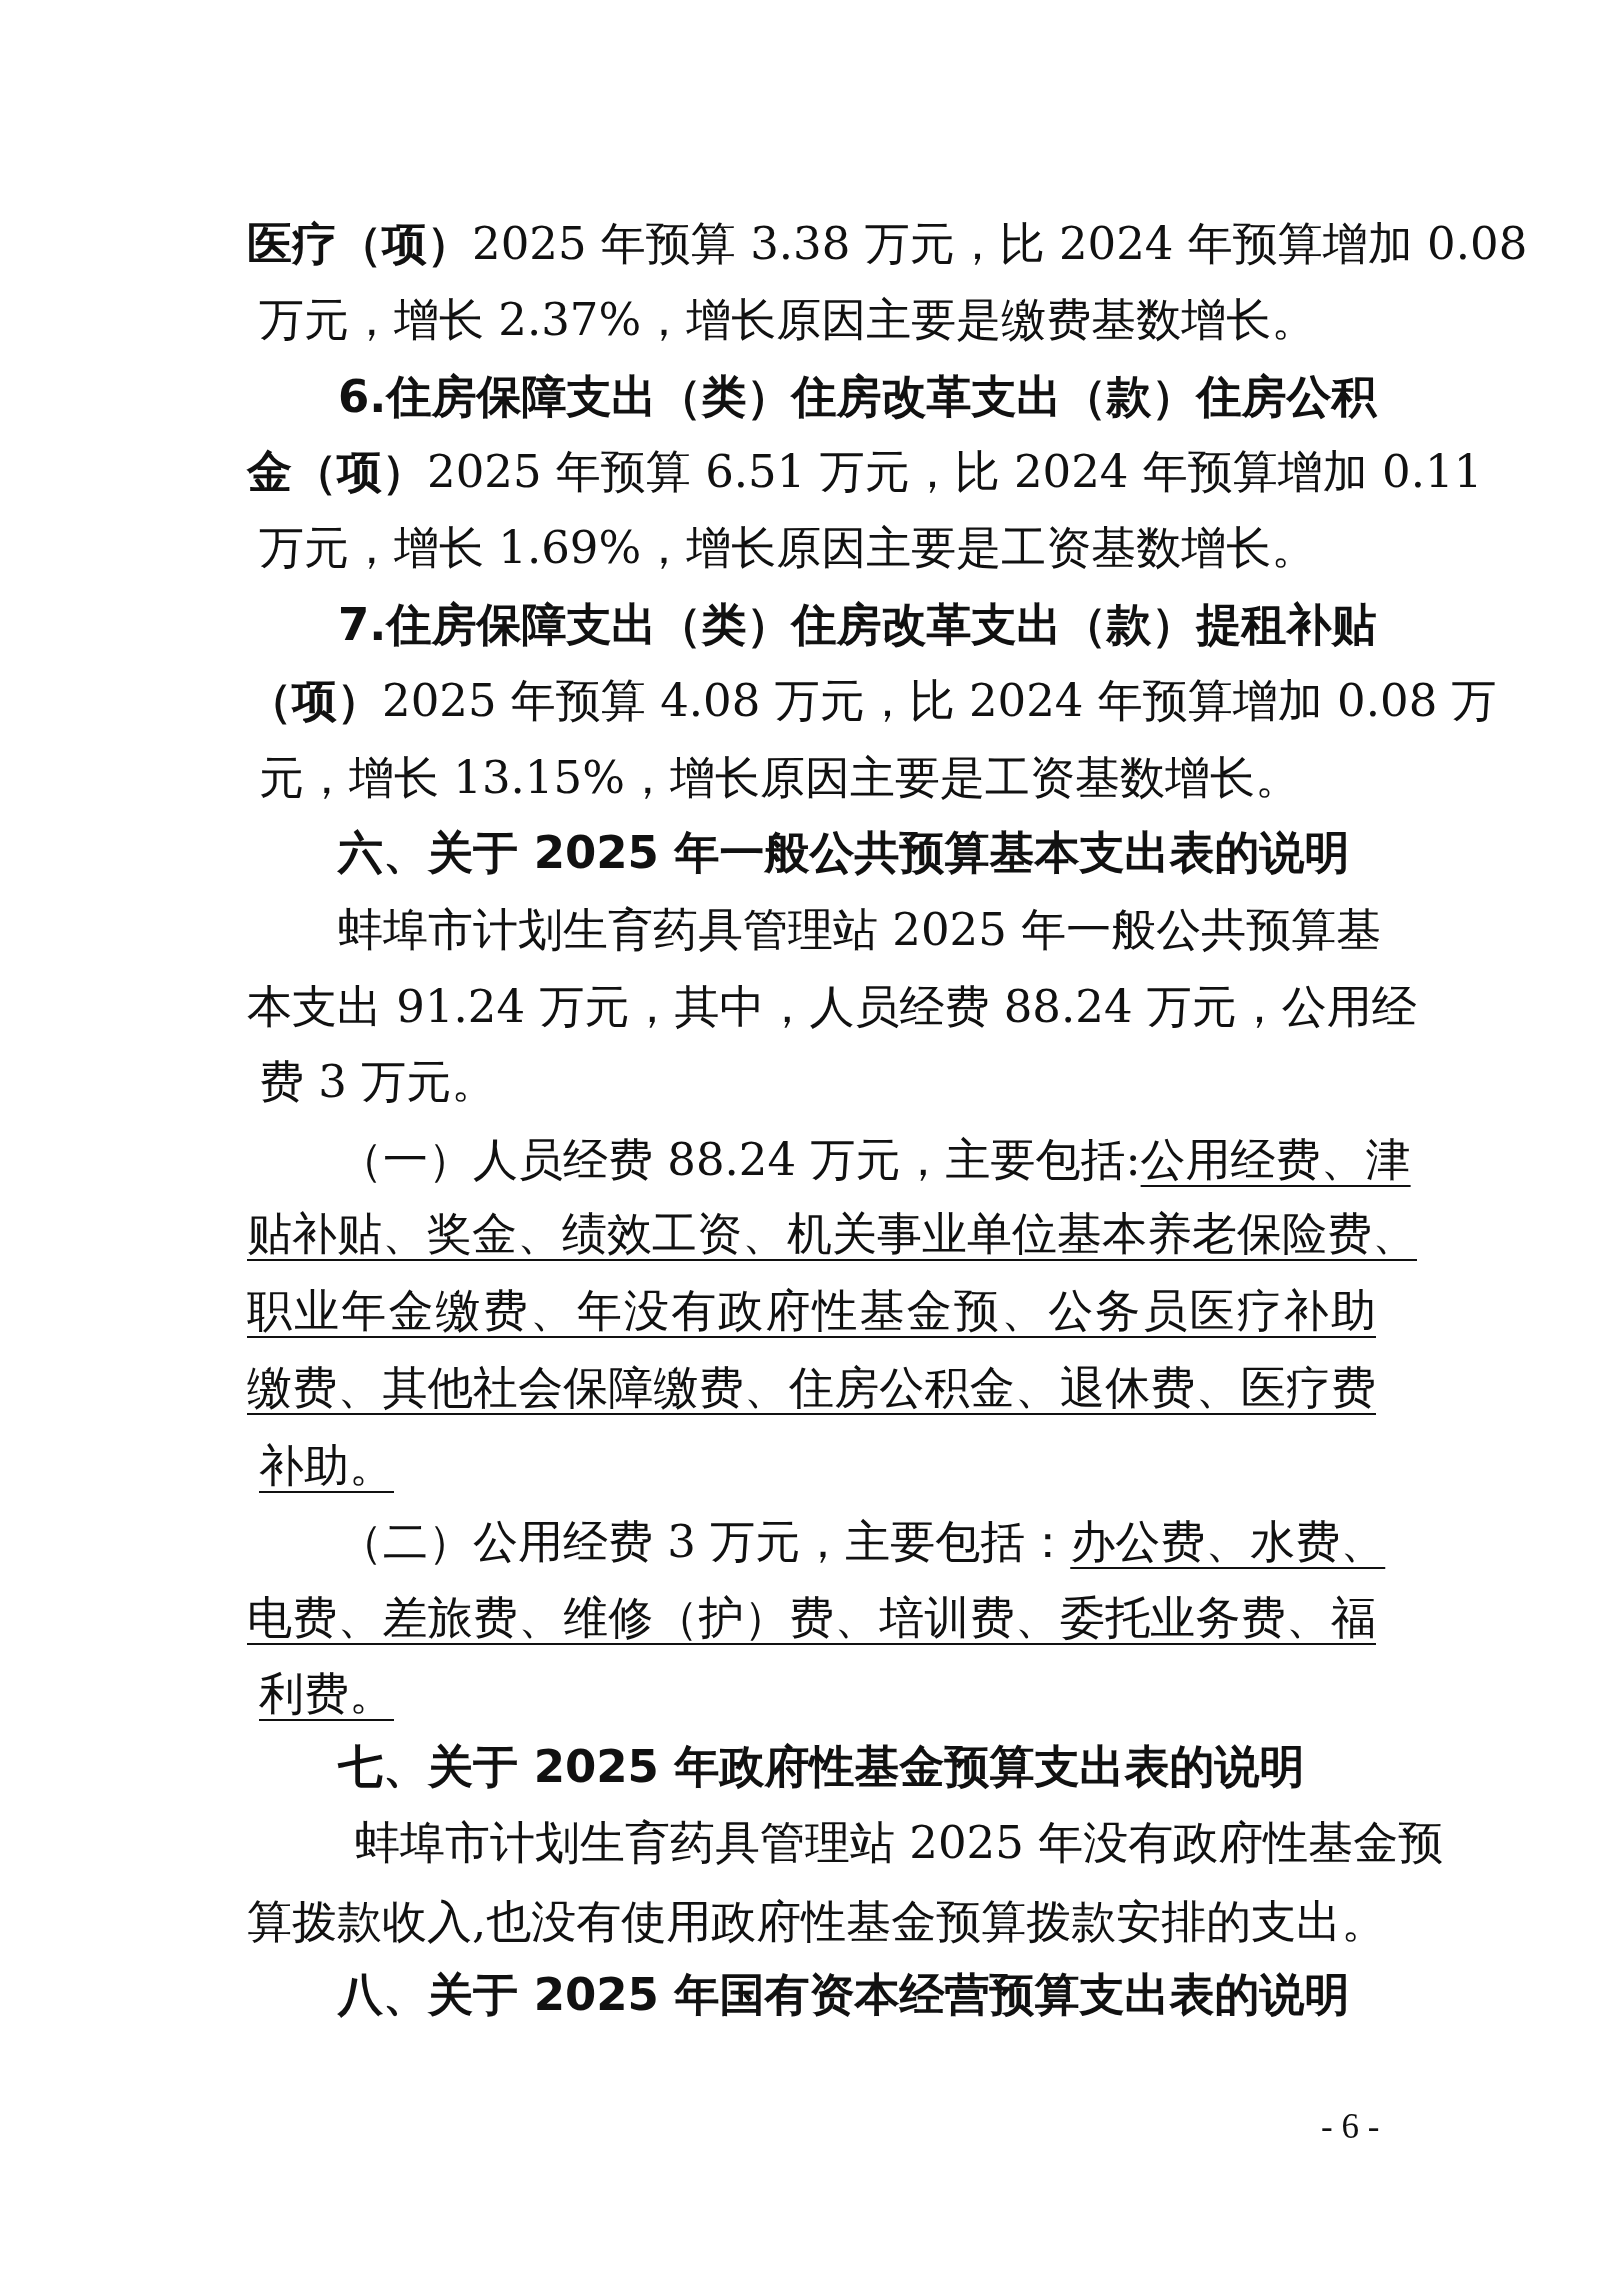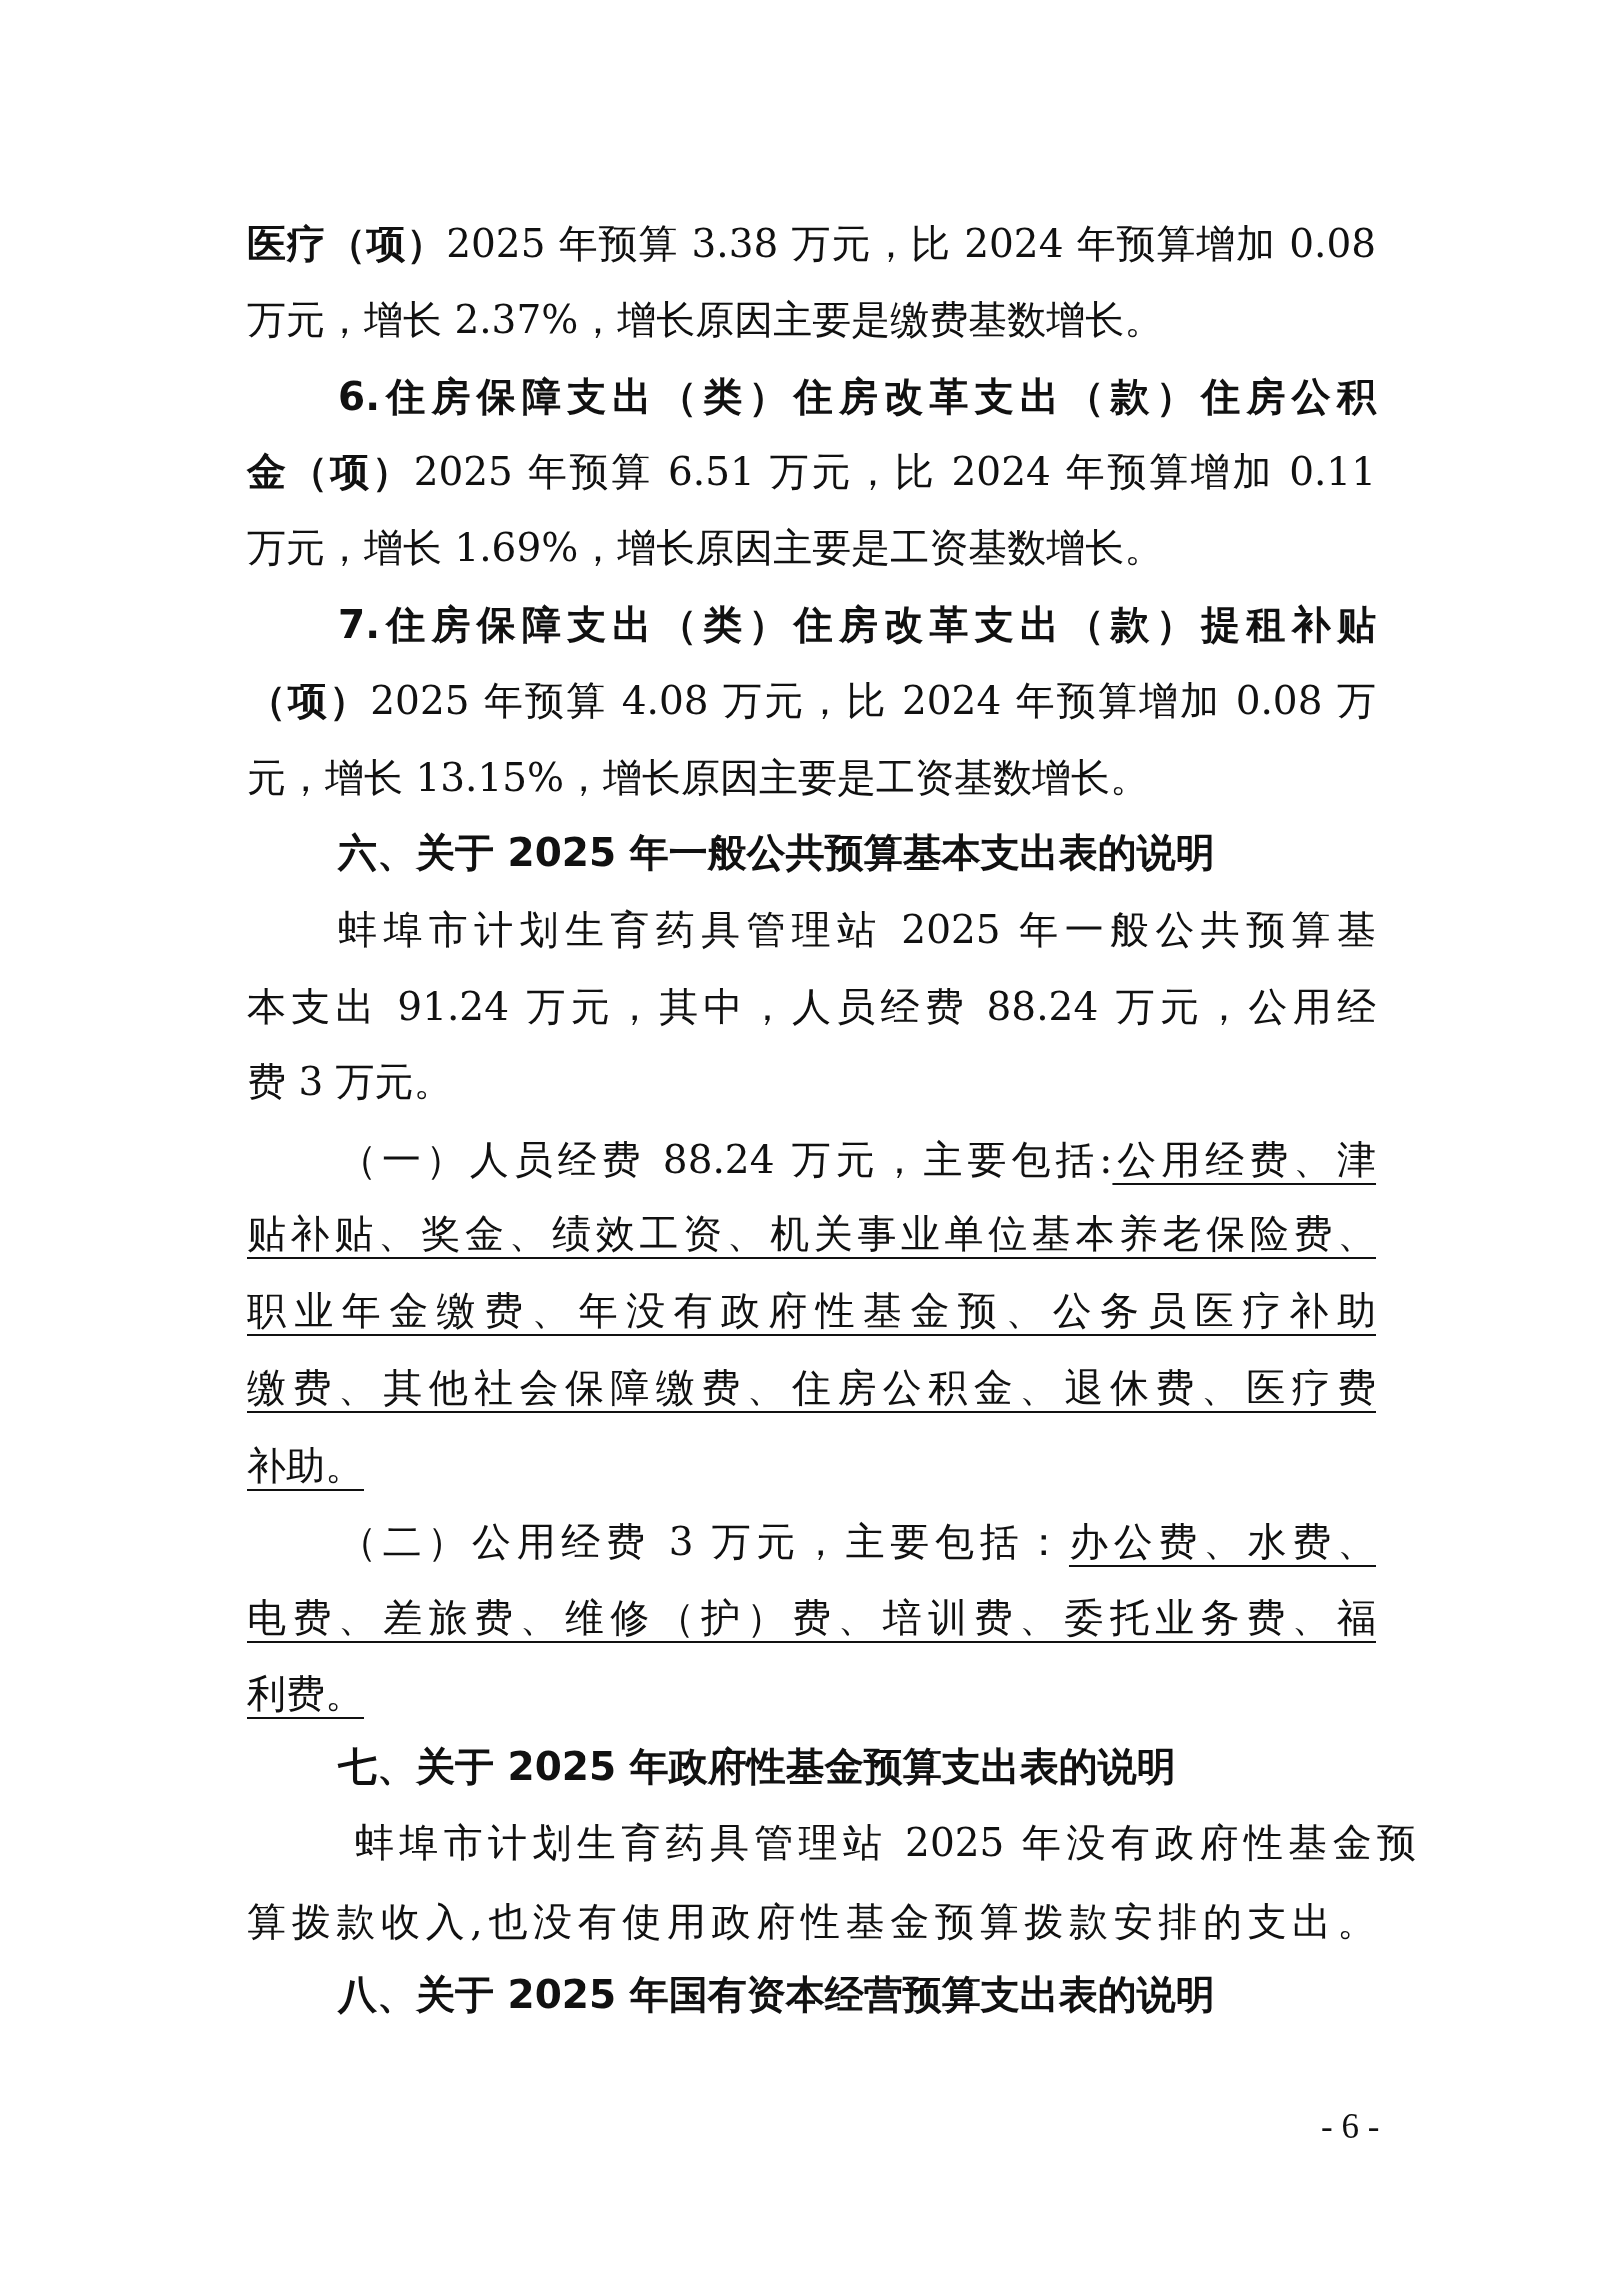--- a/index.html
+++ b/index.html
@@ -1,20 +1,20 @@
 <!DOCTYPE html>
 <html><head>
 <meta charset="utf-8">
 <style>
   html, body { margin:0; padding:0; background:#ffffff; }
   body { width:1621px; height:2293px; position:relative; overflow:hidden;
          font-family: "DejaVu Serif", "Liberation Serif", serif; color:#111; }
   .line { position:absolute; left:247px; width:1129px; height:59px; line-height:59px;
-          font-size:39px; white-space:nowrap; text-align:justify; text-align-last:justify; }
-  .line.last { text-align-last:left; }
+          font-size:45px; white-space:nowrap; text-align:justify; text-align-last:justify; }
+  .line.last { text-align-last:left;margin-left:12px; }
   .line.indent { left:338px; width:1038px; }
   .bold { font-weight:bold; font-family: "DejaVu Sans", "Liberation Sans", sans-serif; }
   .heading { font-weight:bold; font-family: "DejaVu Sans", "Liberation Sans", sans-serif; text-align-last:left; }
   .ul { text-decoration: underline; text-decoration-thickness:2px; text-underline-offset:9.8px; }
   .page-num { position:absolute; left:1321px; top:2107px; font-size:35px;
               font-family:"Liberation Serif", serif; }
 </style>
 </head>
 <body>
 

